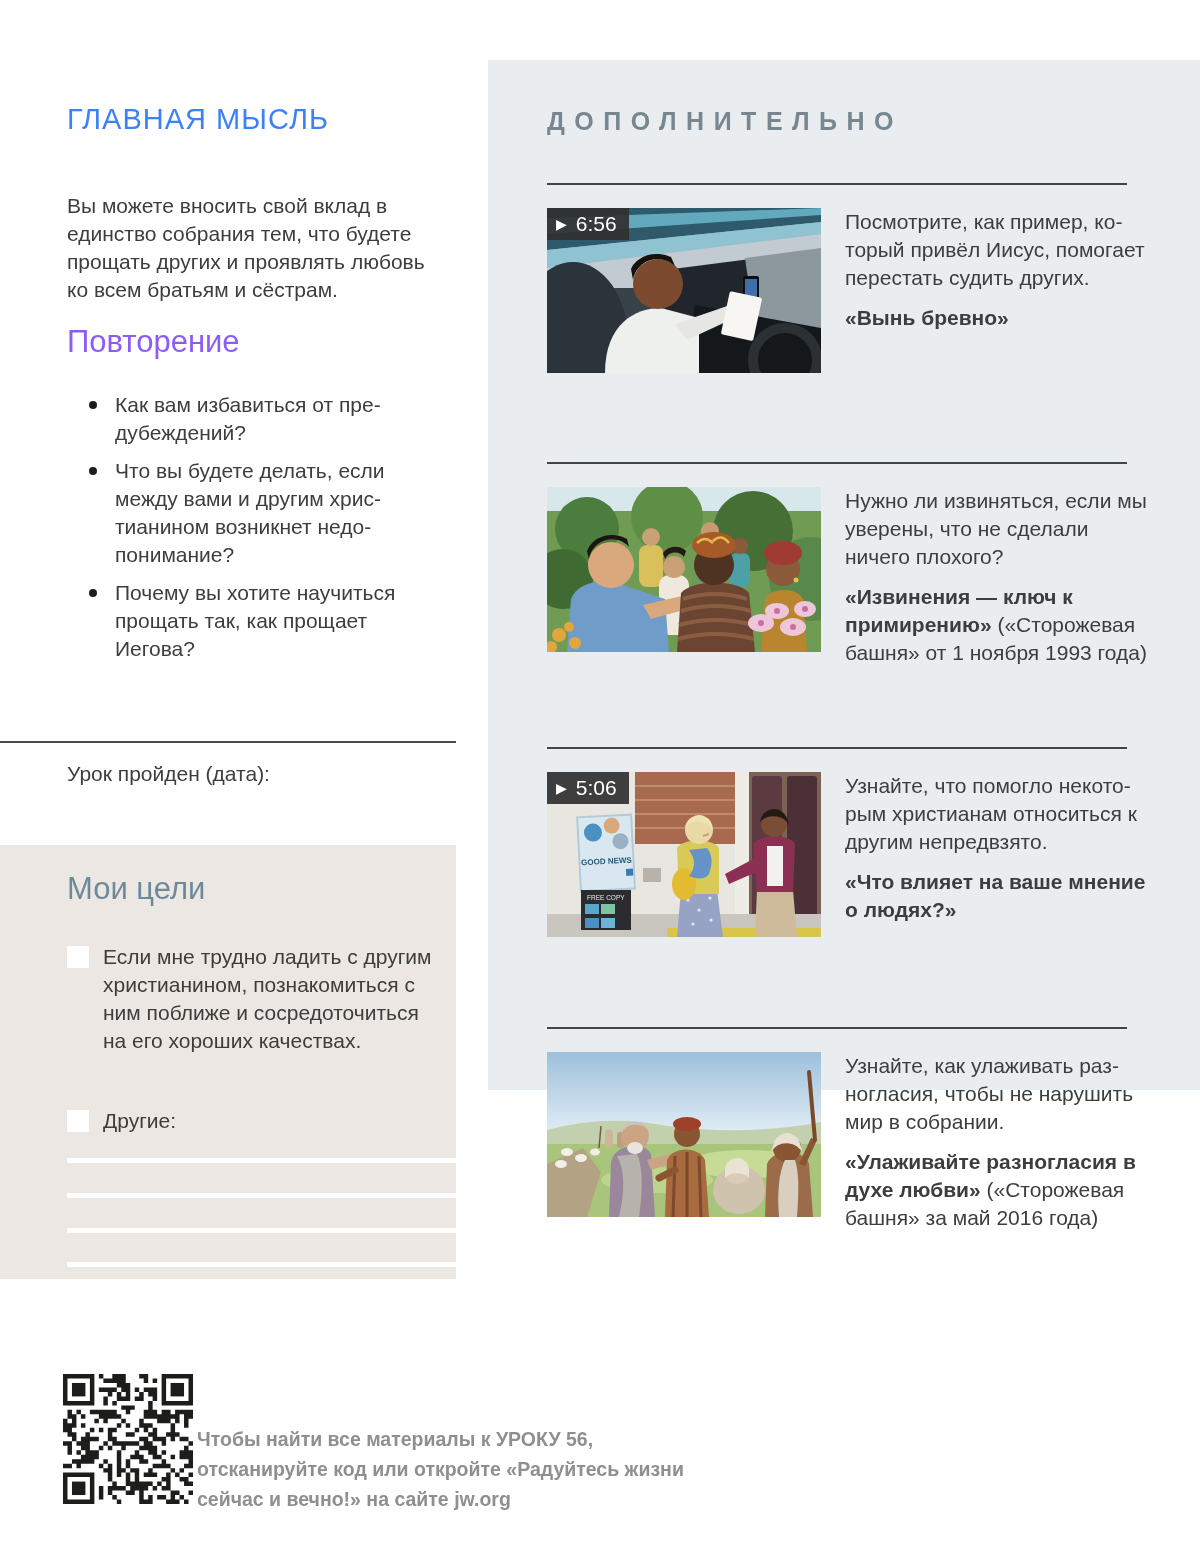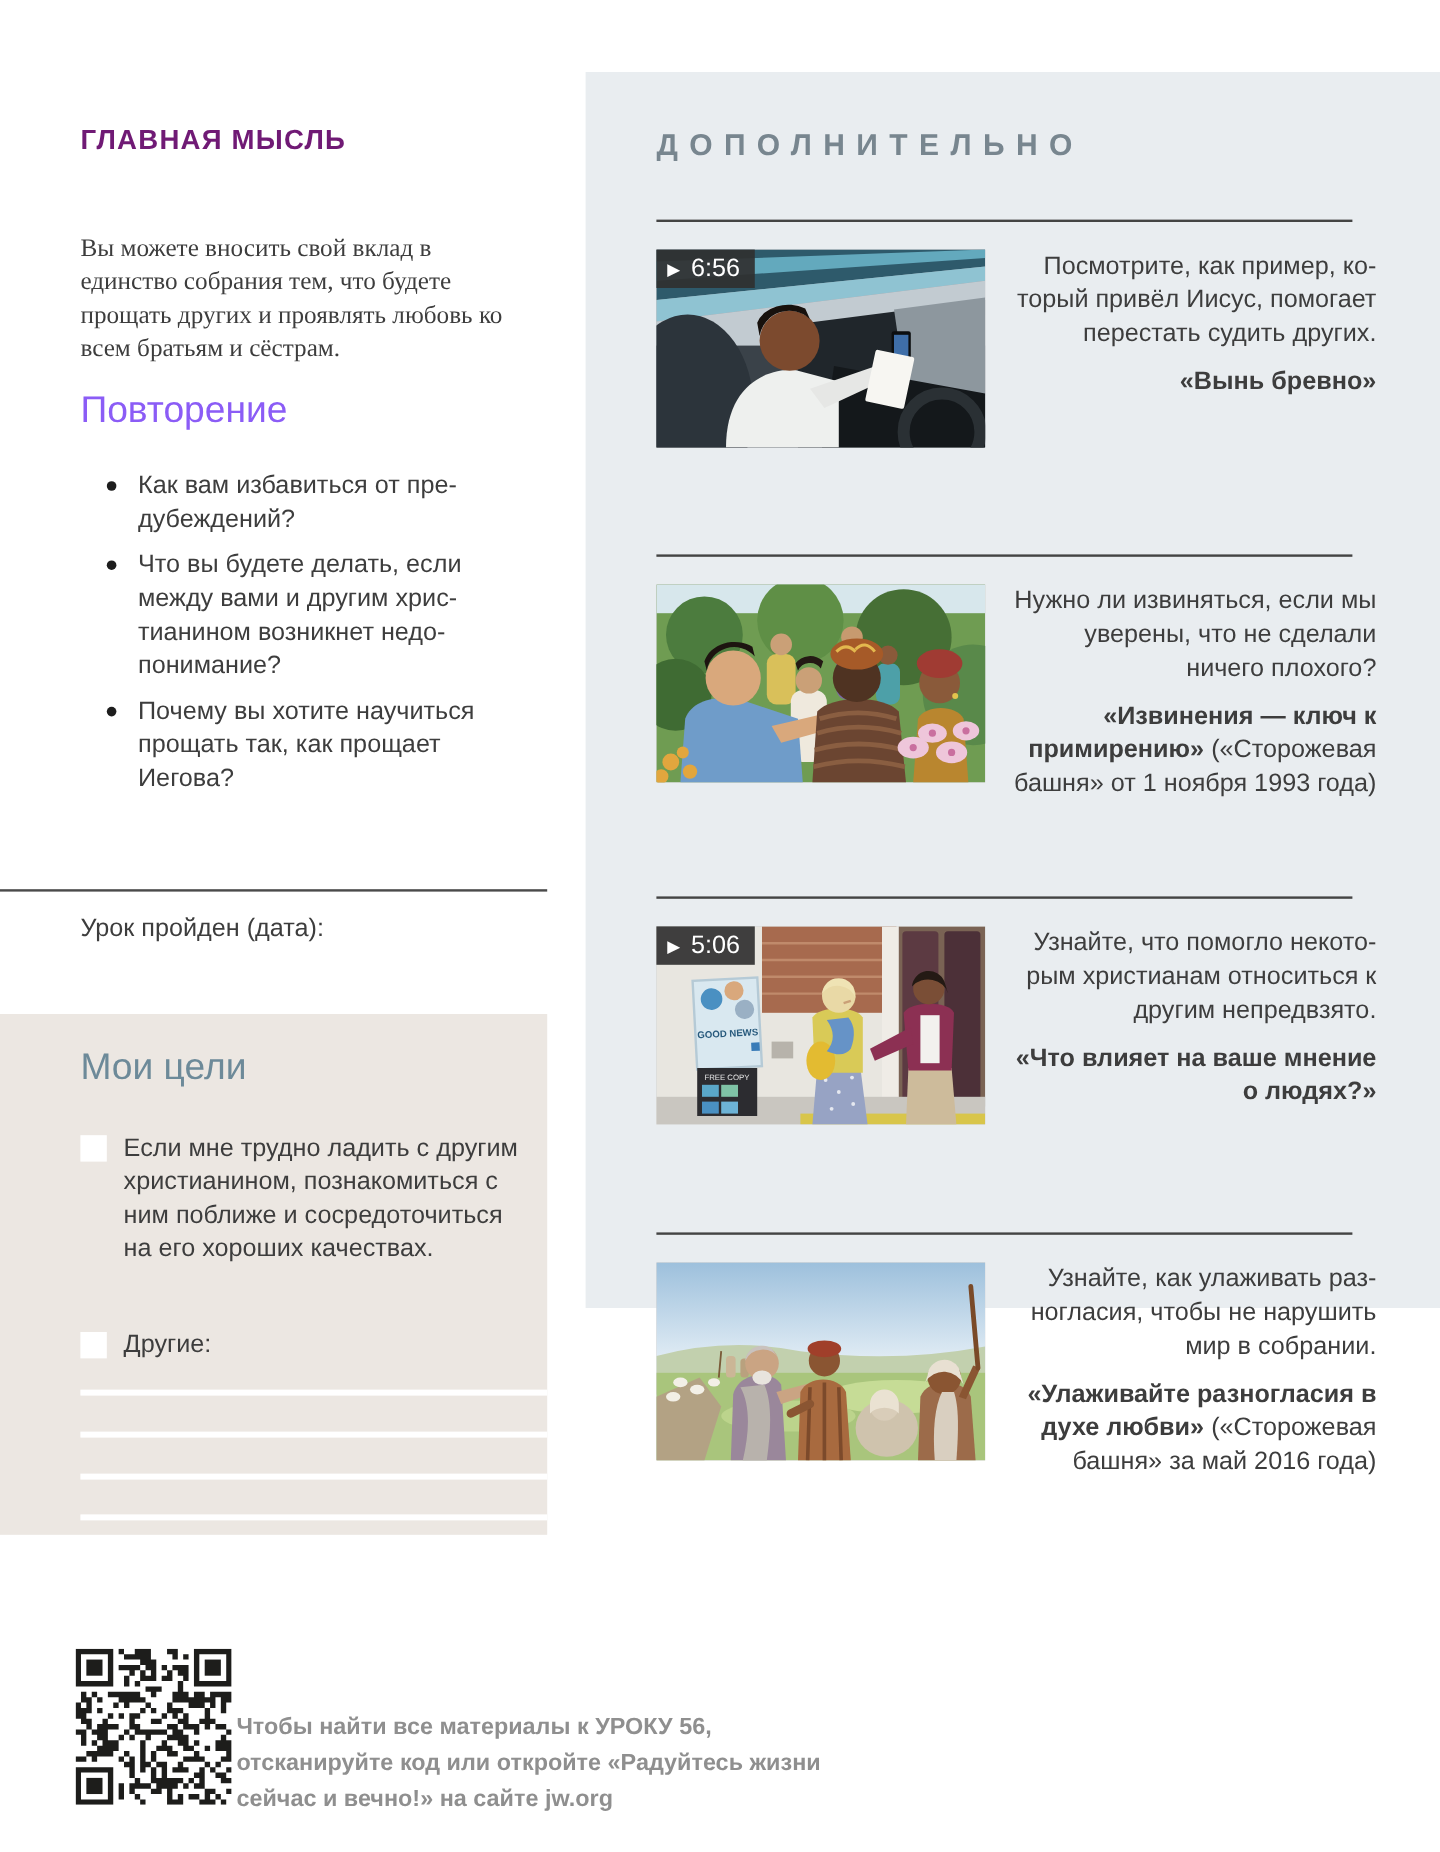--- a/index.html
+++ b/index.html
@@ -3,26 +3,26 @@
 <meta charset="utf-8">
 <style>
   html,body{margin:0;padding:0;background:#ffffff;}
   .page{
     position:relative;width:1200px;height:1543px;background:#ffffff;
     font-family:"Liberation Sans", sans-serif;color:#3d3d3d;overflow:hidden;
     hyphens:manual;-webkit-hyphens:manual;
   }
   
   .main-heading{
-    position:absolute;left:67px;top:103px;font-size:23px;font-weight:bold;
-    letter-spacing:1px;color:#701a75;
+    position:absolute;left:67px;top:103px;font-size:29px;font-weight:normal;
+    letter-spacing:1px;color:#3b82f6;
   }
   .main-text{
     position:absolute;left:67px;top:171px;width:378px;
-    font-size:21px;line-height:28px;color:#3d3d3d;font-family:Liberation Serif, serif;
+    font-size:21px;line-height:28px;color:#3d3d3d;
   }
   .review-heading{
     position:absolute;left:67px;top:324px;font-size:31px;font-weight:500;color:#8b5cf6;
   }
   .review-list{
     position:absolute;left:67px;top:391px;width:382px;margin:0;padding:0;list-style:none;
     font-size:21px;line-height:28px;
   }
   .review-list li{position:relative;padding:0 10px 10px 48px;}
   .review-list li .dot{
@@ -33,21 +33,21 @@
   
   .goals-box{position:absolute;left:0;top:845px;width:456px;height:434px;background:#ece7e2;}
   .goals-heading{position:absolute;left:67px;top:26px;font-size:31px;font-weight:500;color:#6d8a99;}
   .goal-row{position:absolute;left:67px;width:366px;}
   .goal-row .checkbox{position:absolute;left:0;top:3px;width:22px;height:22px;background:#ffffff;}
   .goal-row .goal-text{margin-left:36px;font-size:21px;line-height:28px;}
   .goal-row-1{top:98px;}
   .goal-row-2{top:262px;}
   .write-line{position:absolute;left:67px;width:389px;height:5px;background:#ffffff;}
   
-  .extra-panel{position:absolute;left:488px;top:60px;width:712px;height:1030px;background:#e9edf0;text-align:right;}
+  .extra-panel{position:absolute;left:488px;top:60px;width:712px;height:1030px;background:#e9edf0;}
   .extra-heading{
     position:absolute;left:59px;top:47px;font-size:25px;font-weight:bold;
     letter-spacing:0.38em;color:#78868f;
   }
   .extra-item{position:absolute;left:59px;width:637px;}
   .item-rule{width:580px;height:2px;background:#444444;}
   .item-row{display:flex;gap:24px;margin-top:23px;}
   .thumb{position:relative;width:274px;height:165px;flex:0 0 274px;background:#cccccc;}
   .thumb svg{display:block;width:274px;height:165px;}
   .time-badge{

